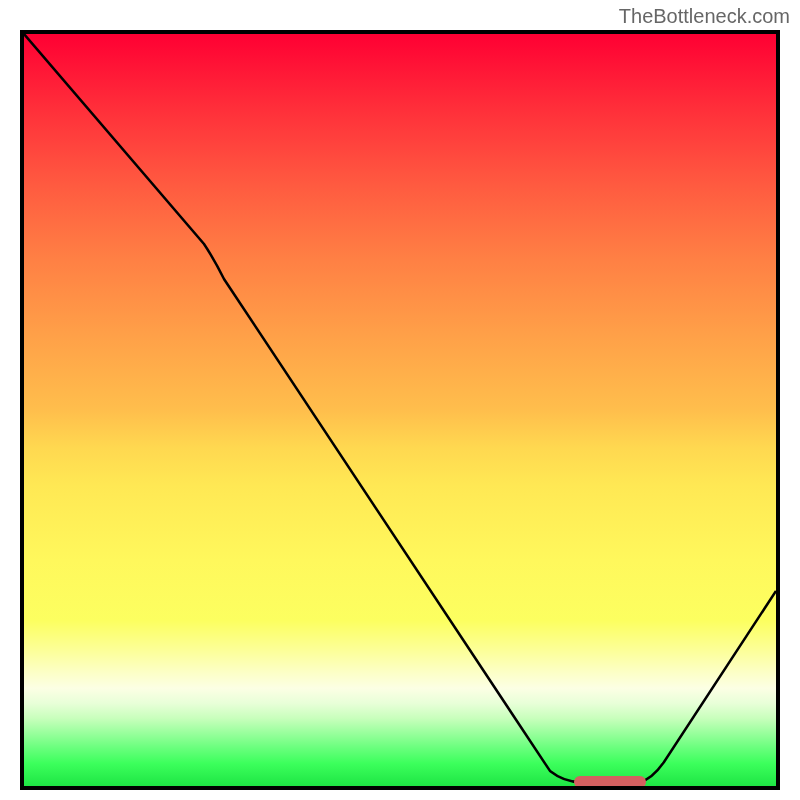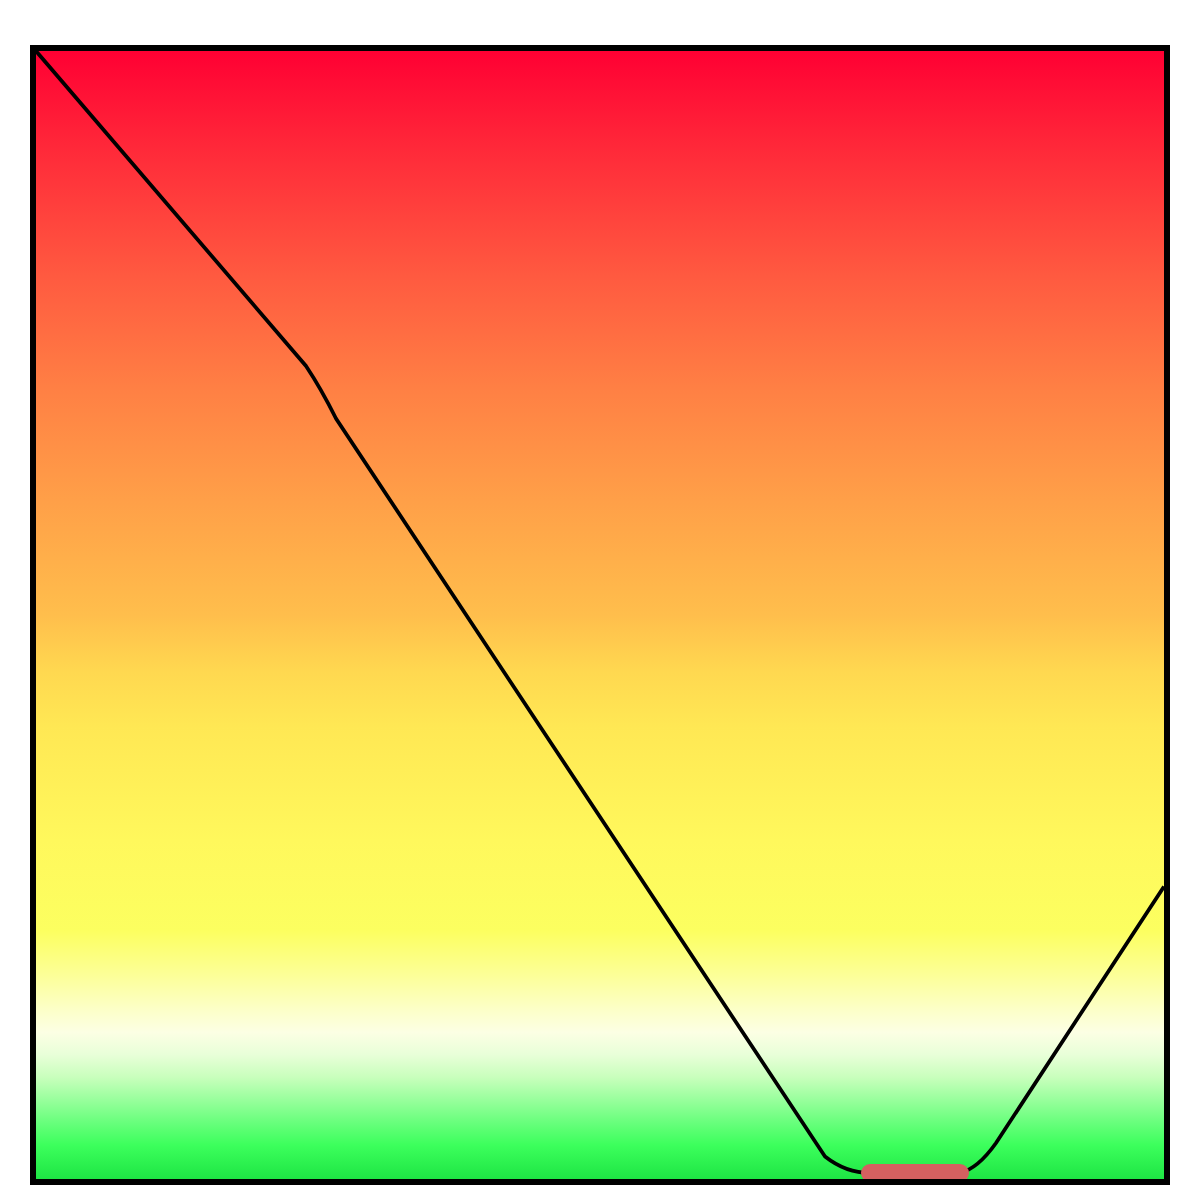--- a/index.html
+++ b/index.html
@@ -63,20 +63,21 @@
     .marker {
       stroke: #d46060;
       stroke-width: 12;
       stroke-linecap: round;
     }
   </style>
 </head>
 <body>
 
 <div class="container">
+  <div class="watermark">TheBottleneck.com</div>
   <div class="plot-area">
     <svg class="curve-svg" viewBox="0 0 752 752" preserveAspectRatio="none">
       <path class="curve-path" d="M 0 0
            L 180 210
            Q 190 225 200 245
            L 526 737
            Q 540 748 556 748
            L 616 748
            Q 628 745 640 728
            L 752 557"></path>

